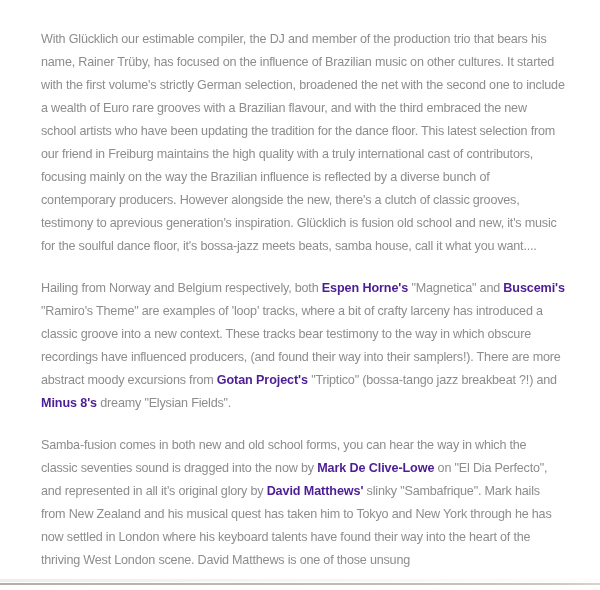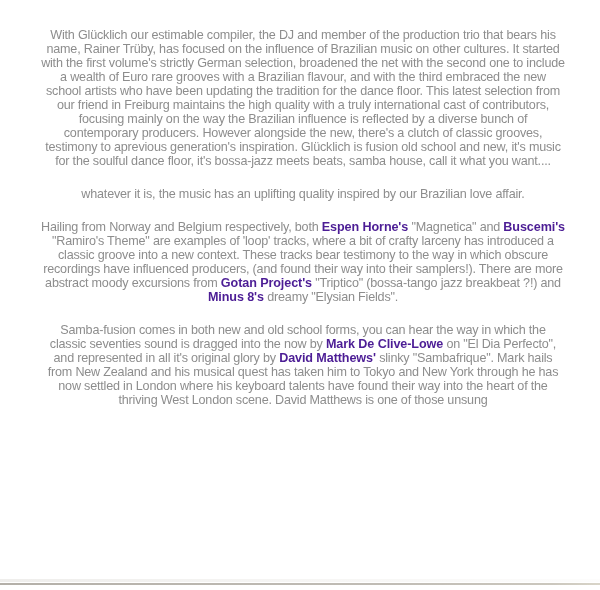--- a/index.html
+++ b/index.html
@@ -15,23 +15,23 @@
     overflow: hidden;
     font-family: "Liberation Sans", sans-serif;
   }
   .notes {
     position: absolute;
     left: 41px;
     top: 28px;
     width: 524px;
     color: #8d8d8d;
     font-size: 12.6px;
-    line-height: 14px;
+    line-height: 23px;
     letter-spacing: -0.2px;
-    text-align: center;
+    text-align: left;
   }
   .notes p {
     margin: 0 0 19px 0;
     padding: 0;
   }
   .em {
     font-weight: 700;
     color: #4c1d95;
     letter-spacing: -0.1px;
   }
@@ -55,21 +55,20 @@
 </style>
 </head>
 <body>
 
 <div class="page">
 
   <div class="notes">
 
     <p><span>With Glücklich our estimable compiler, the DJ and member of the production trio that bears his name, Rainer Trüby, has focused on the influence of Brazilian music on other cultures. It started with the first volume's strictly German selection, broadened the net with the second one to include a wealth of Euro rare grooves with a Brazilian flavour, and with the third embraced the new school artists who have been updating the tradition for the dance floor. This latest selection from our friend in Freiburg maintains the high quality with a truly international cast of contributors, focusing mainly on the way the Brazilian influence is reflected by a diverse bunch of contemporary producers. However alongside the new, there's a clutch of classic grooves, testimony to aprevious generation's inspiration. Glücklich is fusion old school and new, it's music for the soulful dance floor, it's bossa-jazz meets beats, samba house, call it what you want....</span></p>
 
-    <p><span>whatever it is, the music has an uplifting quality inspired by our Brazilian love affair.</span></p>
 
     <p><span>Hailing from Norway and Belgium respectively, both </span><span class="em">Espen Horne's</span><span> "Magnetica" and </span><span class="em">Buscemi's</span><span> "Ramiro's Theme" are examples of 'loop' tracks, where a bit of crafty larceny has introduced a classic groove into a new context. These tracks bear testimony to the way in which obscure recordings have influenced producers, (and found their way into their samplers!). There are more abstract moody excursions from </span><span class="em">Gotan Project's</span><span> "Triptico" (bossa-tango jazz breakbeat ?!) and </span><span class="em">Minus 8's</span><span> dreamy "Elysian Fields".</span></p>
 
     <p><span>Samba-fusion comes in both new and old school forms, you can hear the way in which the classic seventies sound is dragged into the now by </span><span class="em">Mark De Clive-Lowe</span><span> on "El Dia Perfecto", and represented in all it's original glory by </span><span class="em">David Matthews'</span><span> slinky "Sambafrique". Mark hails from New Zealand and his musical quest has taken him to Tokyo and New York through he has now settled in London where his keyboard talents have found their way into the heart of the thriving West London scene. David Matthews is one of those unsung</span></p>
 
   </div>
 
   <div class="scan-smudge"></div>
   <div class="scan-line"></div>
 

